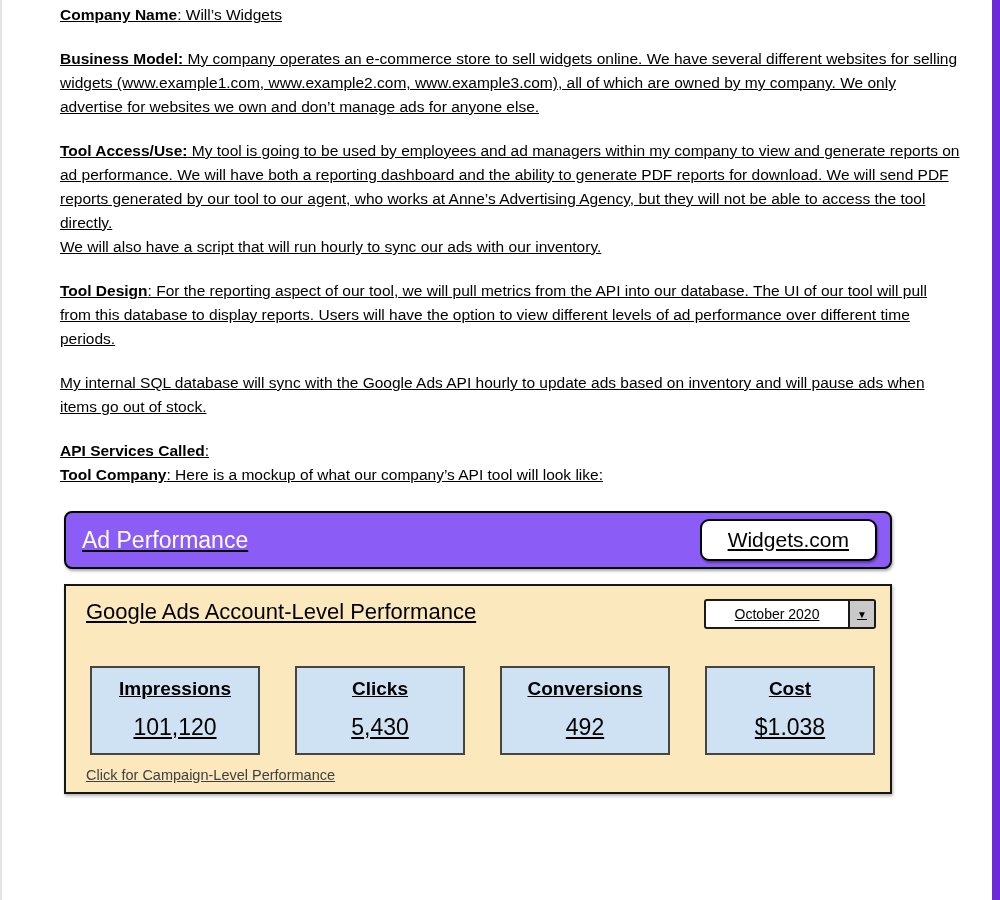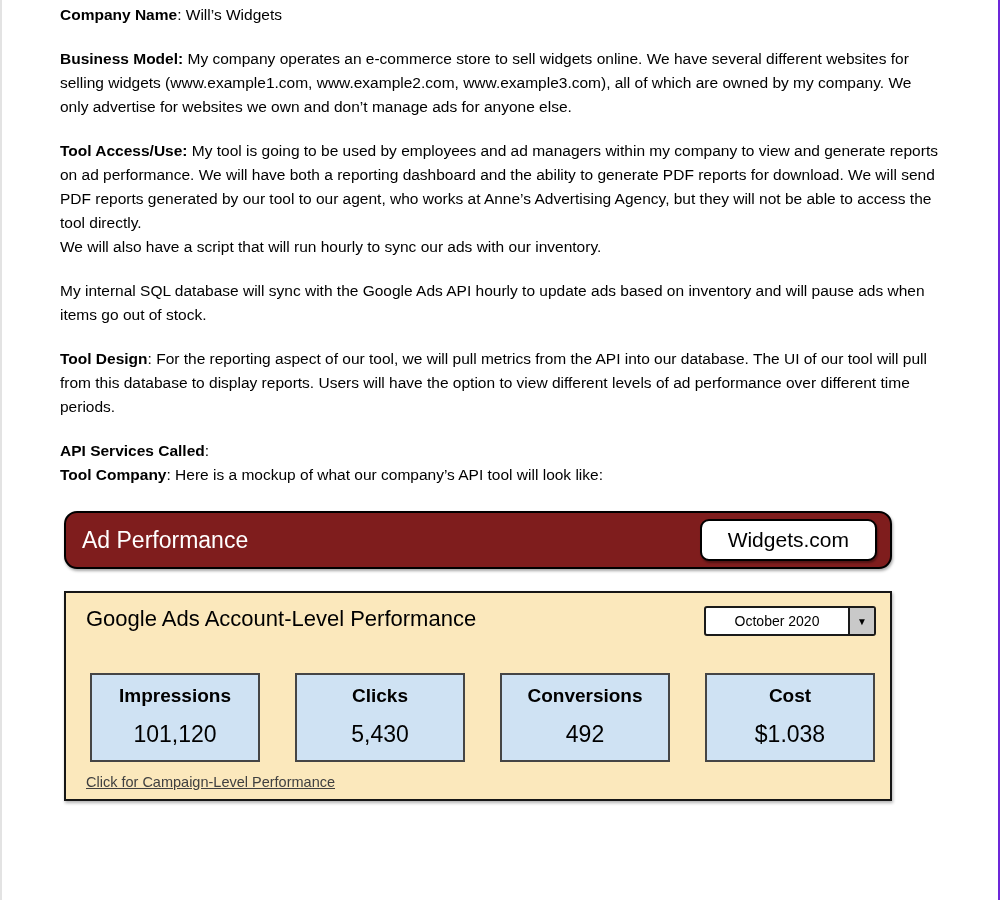--- a/index.html
+++ b/index.html
@@ -8,22 +8,23 @@
     width: 1000px; height: 900px;
     background: #ffffff;
     font-family: "Liberation Sans", sans-serif;
     color: #000000;
     overflow: hidden;
     position: relative;
   }
   .page {
     position: absolute; inset: 0;
     border-left: 2px solid #e3e3e3;
-    border-right: 2px solid #6d28d9;
-    padding: 3px 56px 0 58px;
+    border-right: 8px solid #6d28d9;
+    padding: 3px 32px 0 58px;
+    text-decoration: underline;
   }
   .para {
     font-size: 15.5px;
     line-height: 24px;
     margin: 0 0 20px 0;
   }
   .para b { font-weight: bold; }
   .para.tight { margin-bottom: 0; }
   ul.bullets {
     margin: 0 0 20px 0;
@@ -33,29 +34,29 @@
     font-size: 15.5px;
     line-height: 24px;
   }
   a.doclink { color: #1155cc; text-decoration: underline; cursor: pointer; }
 
   
   .mockup { width: 828px; margin-left: 4px; margin-top: 24px; }
 
   .mk-header {
     height: 58px;
-    background: #7f1d1d;
+    background: #8b5cf6;
     border: 2px solid #000;
-    border-radius: 13px;
+    border-radius: 8px;
     box-shadow: 1px 2px 3px rgba(0,0,0,0.35);
     display: flex;
     align-items: center;
     justify-content: space-between;
     padding: 0 13px 0 16px;
-    margin-bottom: 22px;
+    margin-bottom: 15px;
   }
   .mk-header-title { color: #ffffff; font-size: 23px; }
   .mk-site-btn {
     background: #ffffff;
     border: 2px solid #000;
     border-radius: 9px;
     box-shadow: 1px 2px 2px rgba(0,0,0,0.35);
     font-size: 21px;
     font-family: "Liberation Sans", sans-serif;
     padding: 7px 26px;
@@ -128,23 +129,23 @@
 <body>
 
 <div class="page">
 
   <p class="para"><b>Company Name</b><span>: Will’s Widgets</span></p>
 
   <p class="para"><b>Business Model:</b><span> My company operates an e-commerce store to sell widgets online. We have several different websites for selling widgets (www.example1.com, www.example2.com, www.example3.com), all of which are owned by my company. We only advertise for websites we own and don’t manage ads for anyone else.</span></p>
 
   <p class="para"><b>Tool Access/Use:</b><span> My tool is going to be used by employees and ad managers within my company to view and generate reports on ad performance. We will have both a reporting dashboard and the ability to generate PDF reports for download. We will send PDF reports generated by our tool to our agent, who works at Anne’s Advertising Agency, but they will not be able to access the tool directly.</span><br><span>We will also have a script that will run hourly to sync our ads with our inventory.</span></p>
 
+  <p class="para"><b>Tool Design</b><span>: For the reporting aspect of our tool, we will pull metrics from the API into our database. The UI of our tool will pull from this database to display reports. Users will have the option to view different levels of ad performance over different time periods.</span></p>
+
   <p class="para">My internal SQL database will sync with the Google Ads API hourly to update ads based on inventory and will pause ads when items go out of stock.</p>
-
-  <p class="para"><b>Tool Design</b><span>: For the reporting aspect of our tool, we will pull metrics from the API into our database. The UI of our tool will pull from this database to display reports. Users will have the option to view different levels of ad performance over different time periods.</span></p>
 
   <p class="para tight"><b>API Services Called</b><span>:</span></p>
 
 
   <p class="para"><b>Tool Company</b><span>: Here is a mockup of what our company’s API tool will look like:</span></p>
 
   <div class="mockup">
 
     <div class="mk-header">
       <span class="mk-header-title">Ad Performance</span>

